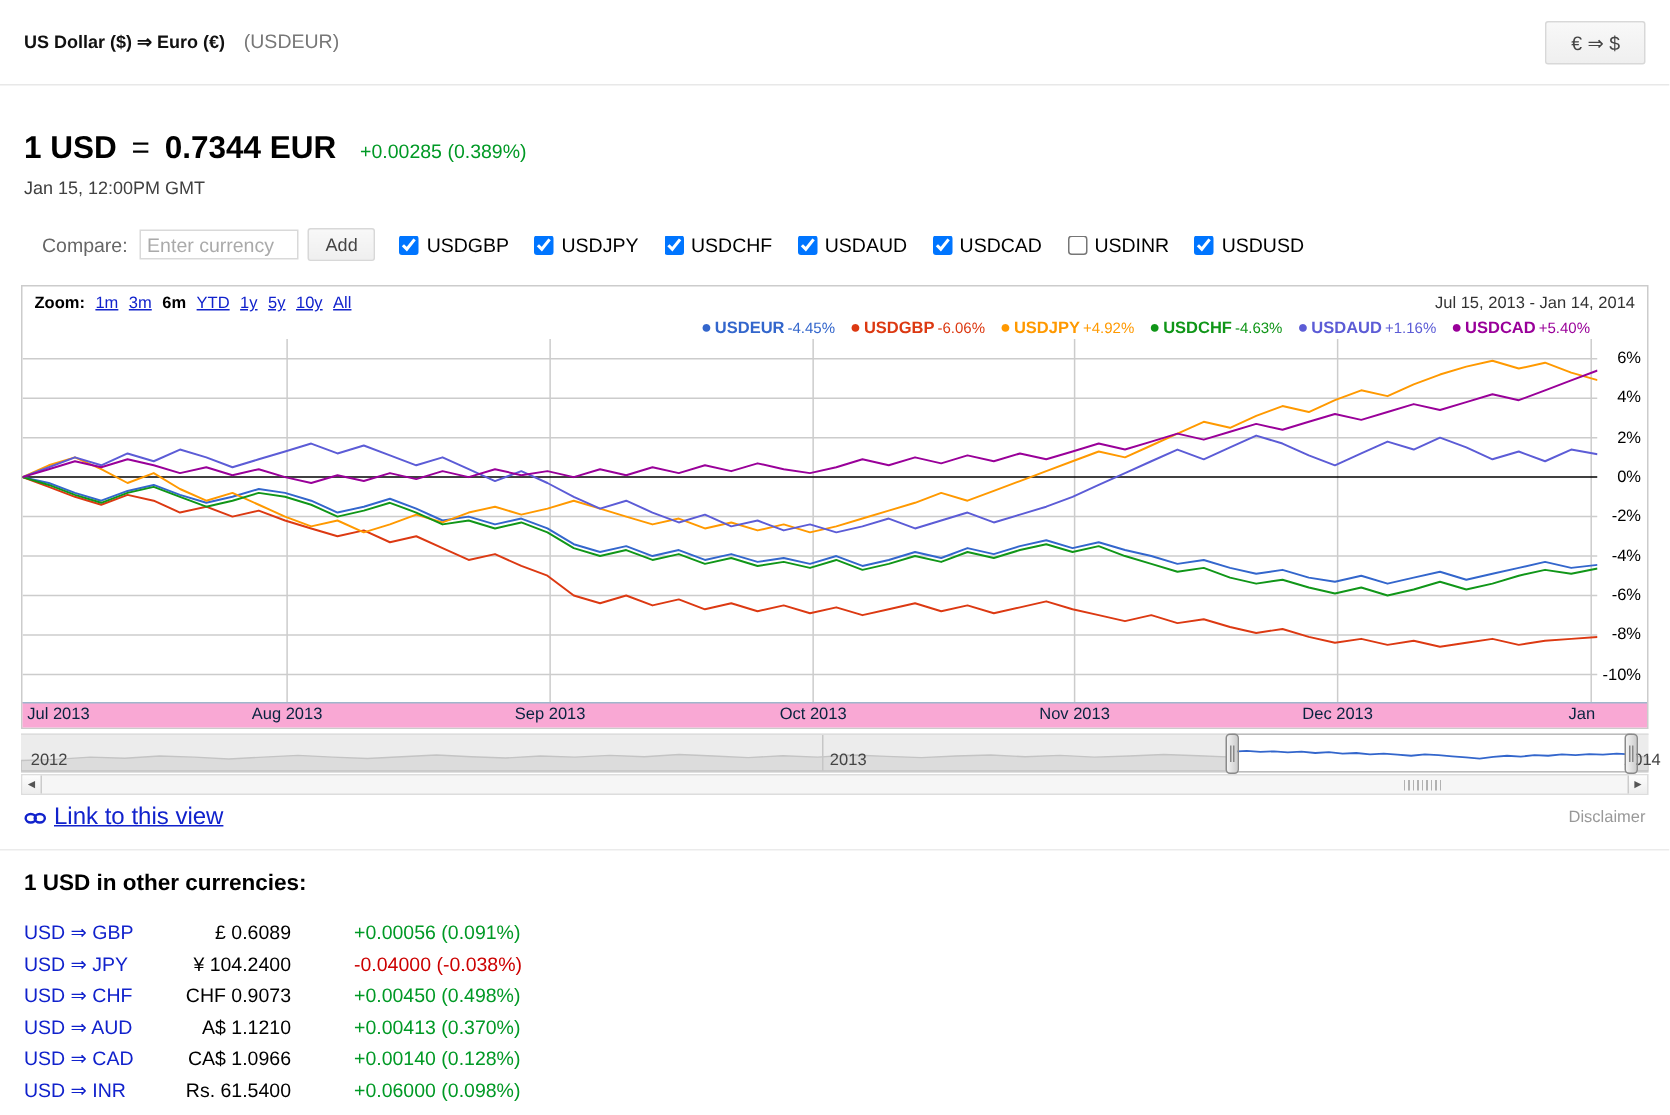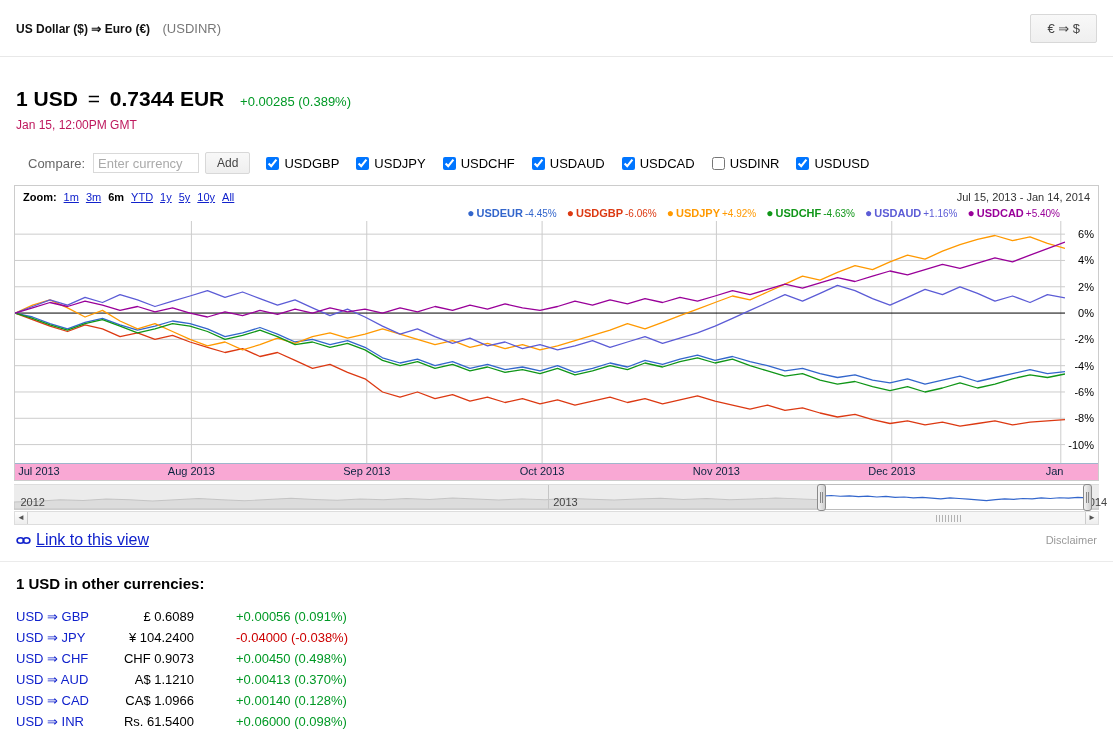--- a/index.html
+++ b/index.html
@@ -16,36 +16,36 @@
   .swap-btn{font-size:13px;color:#444;background:linear-gradient(#f8f8f8,#efefef);
             border:1px solid #d8d8d8;border-radius:2px;padding:6px 16px;cursor:pointer;
             font-family:inherit}
 
   
   .quote{padding:30px 16px 0}
   .quote-line{font-size:21px;color:#000}
   .q-base,.q-val{font-weight:bold}
   .q-eq{margin:0 4px}
   .q-chg{font-size:13px;margin-left:10px}
-  .q-time{font-size:12px;color:#be185d;margin-top:7px}
+  .q-time{font-size:12px;color:#404040;margin-top:7px}
 
   
   .compare-row{display:flex;align-items:center;margin:20px 28px 0;font-size:13px;color:#666}
   .cmp-label{margin-right:8px}
   .cmp-input{width:106px;height:20px;border:1px solid #d9d9d9;padding:0 4px;font-size:13px;
              font-family:inherit;color:#333}
   .cmp-input::placeholder{color:#aaa}
   .add-btn{margin-left:6px;font-size:12px;padding:3px 11px;background:linear-gradient(#f8f8f8,#efefef);
            border:1px solid #d8d8d8;border-radius:2px;color:#444;cursor:pointer;font-family:inherit}
   #compare-list{display:flex;align-items:center;margin-left:16px}
   .compare-item{display:flex;align-items:center;margin-right:17px;cursor:pointer;color:#000}
   .compare-item input{margin:0 5px 0 0;width:13px;height:13px}
 
   
-  .chart-box{margin:11px 14px 0;border:1px solid #ccc;background:#fff}
+  .chart-box{margin:16px 14px 0;border:1px solid #ccc;background:#fff}
   .chart-top{display:flex;justify-content:space-between;align-items:center;
              padding:5px 8px 1px;font-size:11px;color:#000}
   .zoom-label{font-weight:bold}
   .zoom-link{color:var(--link);text-decoration:underline;margin-left:7px;cursor:pointer}
   .zoom-link.selected{color:#000;font-weight:bold;text-decoration:none;cursor:default}
   .range{color:#333}
   .legend{display:flex;justify-content:flex-end;align-items:center;padding:3px 38px 2px 0;
           font-size:11px;height:17px}
   .legend-item{margin-left:10px;white-space:nowrap}
   .bullet{font-size:12px;margin-right:2px}
@@ -101,21 +101,21 @@
   .fx-value{width:90px;text-align:right;color:#000}
   .fx-change{margin-left:42px}
   .up{color:var(--green)} .down{color:var(--red)}
 </style>
 </head>
 <body>
 
 <div class="topbar">
   <div>
     <span class="title">US Dollar ($) ⇒ Euro (€)</span>
-    <span class="symbol">(USDINR)</span>
+    <span class="symbol">(USDEUR)</span>
   </div>
   <button class="swap-btn">€ ⇒ $</button>
 </div>
 
 <div class="quote">
   <div class="quote-line">
     <span class="q-base">1 USD</span>
     <span class="q-eq">=</span>
     <span class="q-val">0.7344 EUR</span>
     <span class="q-chg up">+0.00285 (0.389%)</span>

